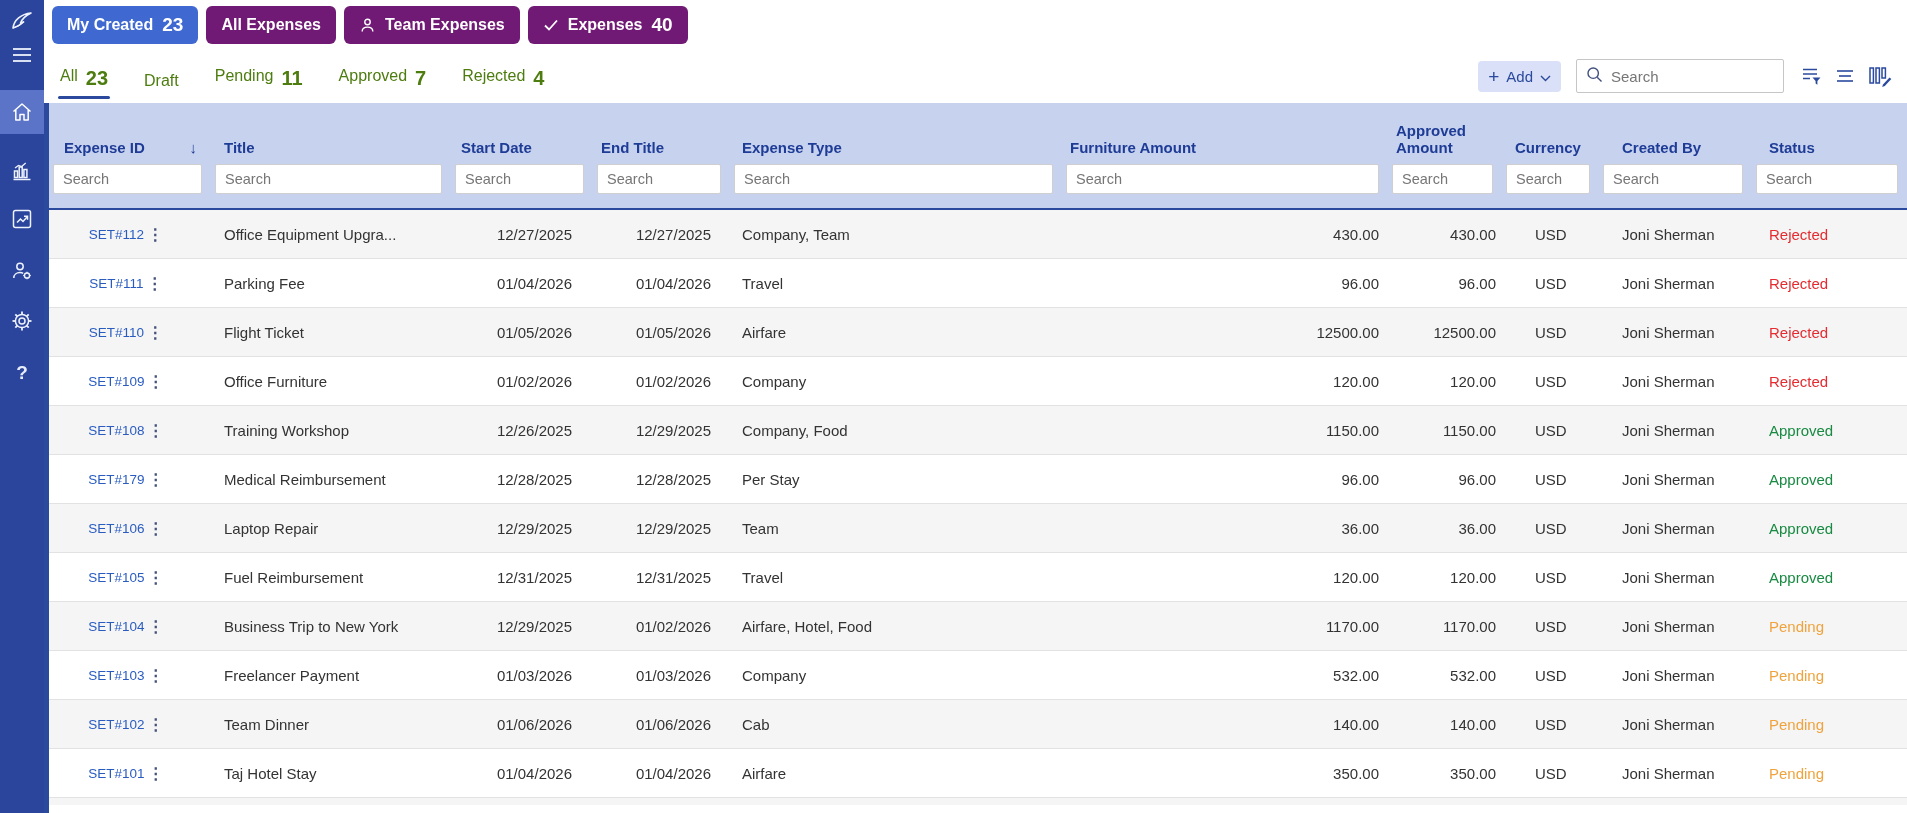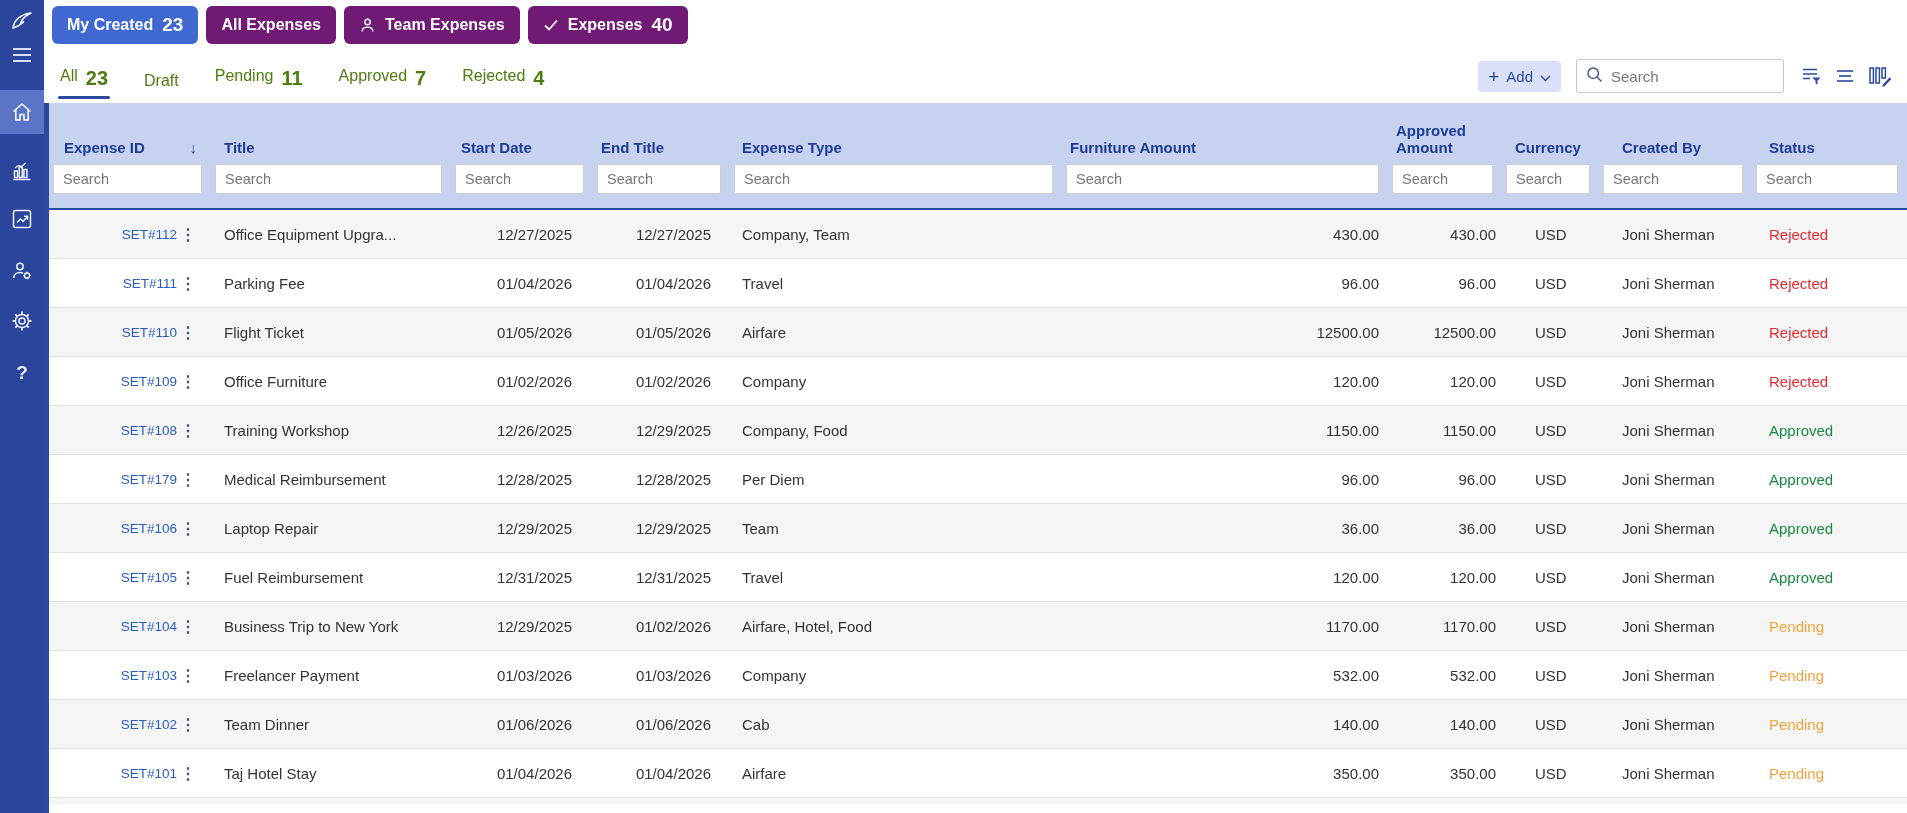--- a/index.html
+++ b/index.html
@@ -72,21 +72,21 @@
   .hsearch input { height:30px; border:1px solid #cfcfcf; border-radius:2px;
                    margin-left:4px; width:calc(100% - 13px); padding:0 9px;
                    font-size:14.5px; font-family:"Liberation Sans", sans-serif; color:#333; }
   .hsearch input::placeholder { color:#767676; }
 
   .gbody { flex:1; background:#fff; }
   .row { height:49px; align-items:center; border-bottom:1px solid #e2e2e2;
          font-size:15px; color:#333; background:#fff; cursor:default; }
   .row:nth-child(odd) { background:#f5f5f6; }
   .c { white-space:nowrap; overflow:hidden; }
-  .c-id { padding-left:7px; padding-right:12px; display:flex; justify-content:flex-end;
+  .c-id { padding-left:7px; padding-right:12px; display:flex; justify-content:center;
           align-items:center; }
   .c-id a { color:#2a5cc0; font-size:13.5px; text-decoration:none; cursor:pointer; }
   .dots { color:#44517a; font-size:16px; font-weight:bold; cursor:pointer; padding:0 3px; }
   .c-title { padding-left:13px; }
   .c-sd { text-align:right; padding-right:21px; }
   .c-ed { text-align:right; padding-right:19px; }
   .c-type { padding-left:12px; }
   .c-req { text-align:right; padding-right:9px; }
   .c-app { text-align:right; padding-right:6px; }
   .c-cur { padding-left:33px; }
@@ -418,21 +418,21 @@
   </div>
 
   <div class="gcols row">
     <div class="c c-id">
       <a>SET#179</a>
       <span class="dots">⋮</span>
     </div>
     <div class="c c-title">Medical Reimbursement</div>
     <div class="c c-sd">12/28/2025</div>
     <div class="c c-ed">12/28/2025</div>
-    <div class="c c-type">Per Diem</div>
+    <div class="c c-type">Per Stay</div>
     <div class="c c-req">96.00</div>
     <div class="c c-app">96.00</div>
     <div class="c c-cur">USD</div>
     <div class="c c-by">Joni Sherman</div>
     <div class="c c-st" style="color: rgb(24, 138, 66);">Approved</div>
   </div>
 
   <div class="gcols row">
     <div class="c c-id">
       <a>SET#106</a>

